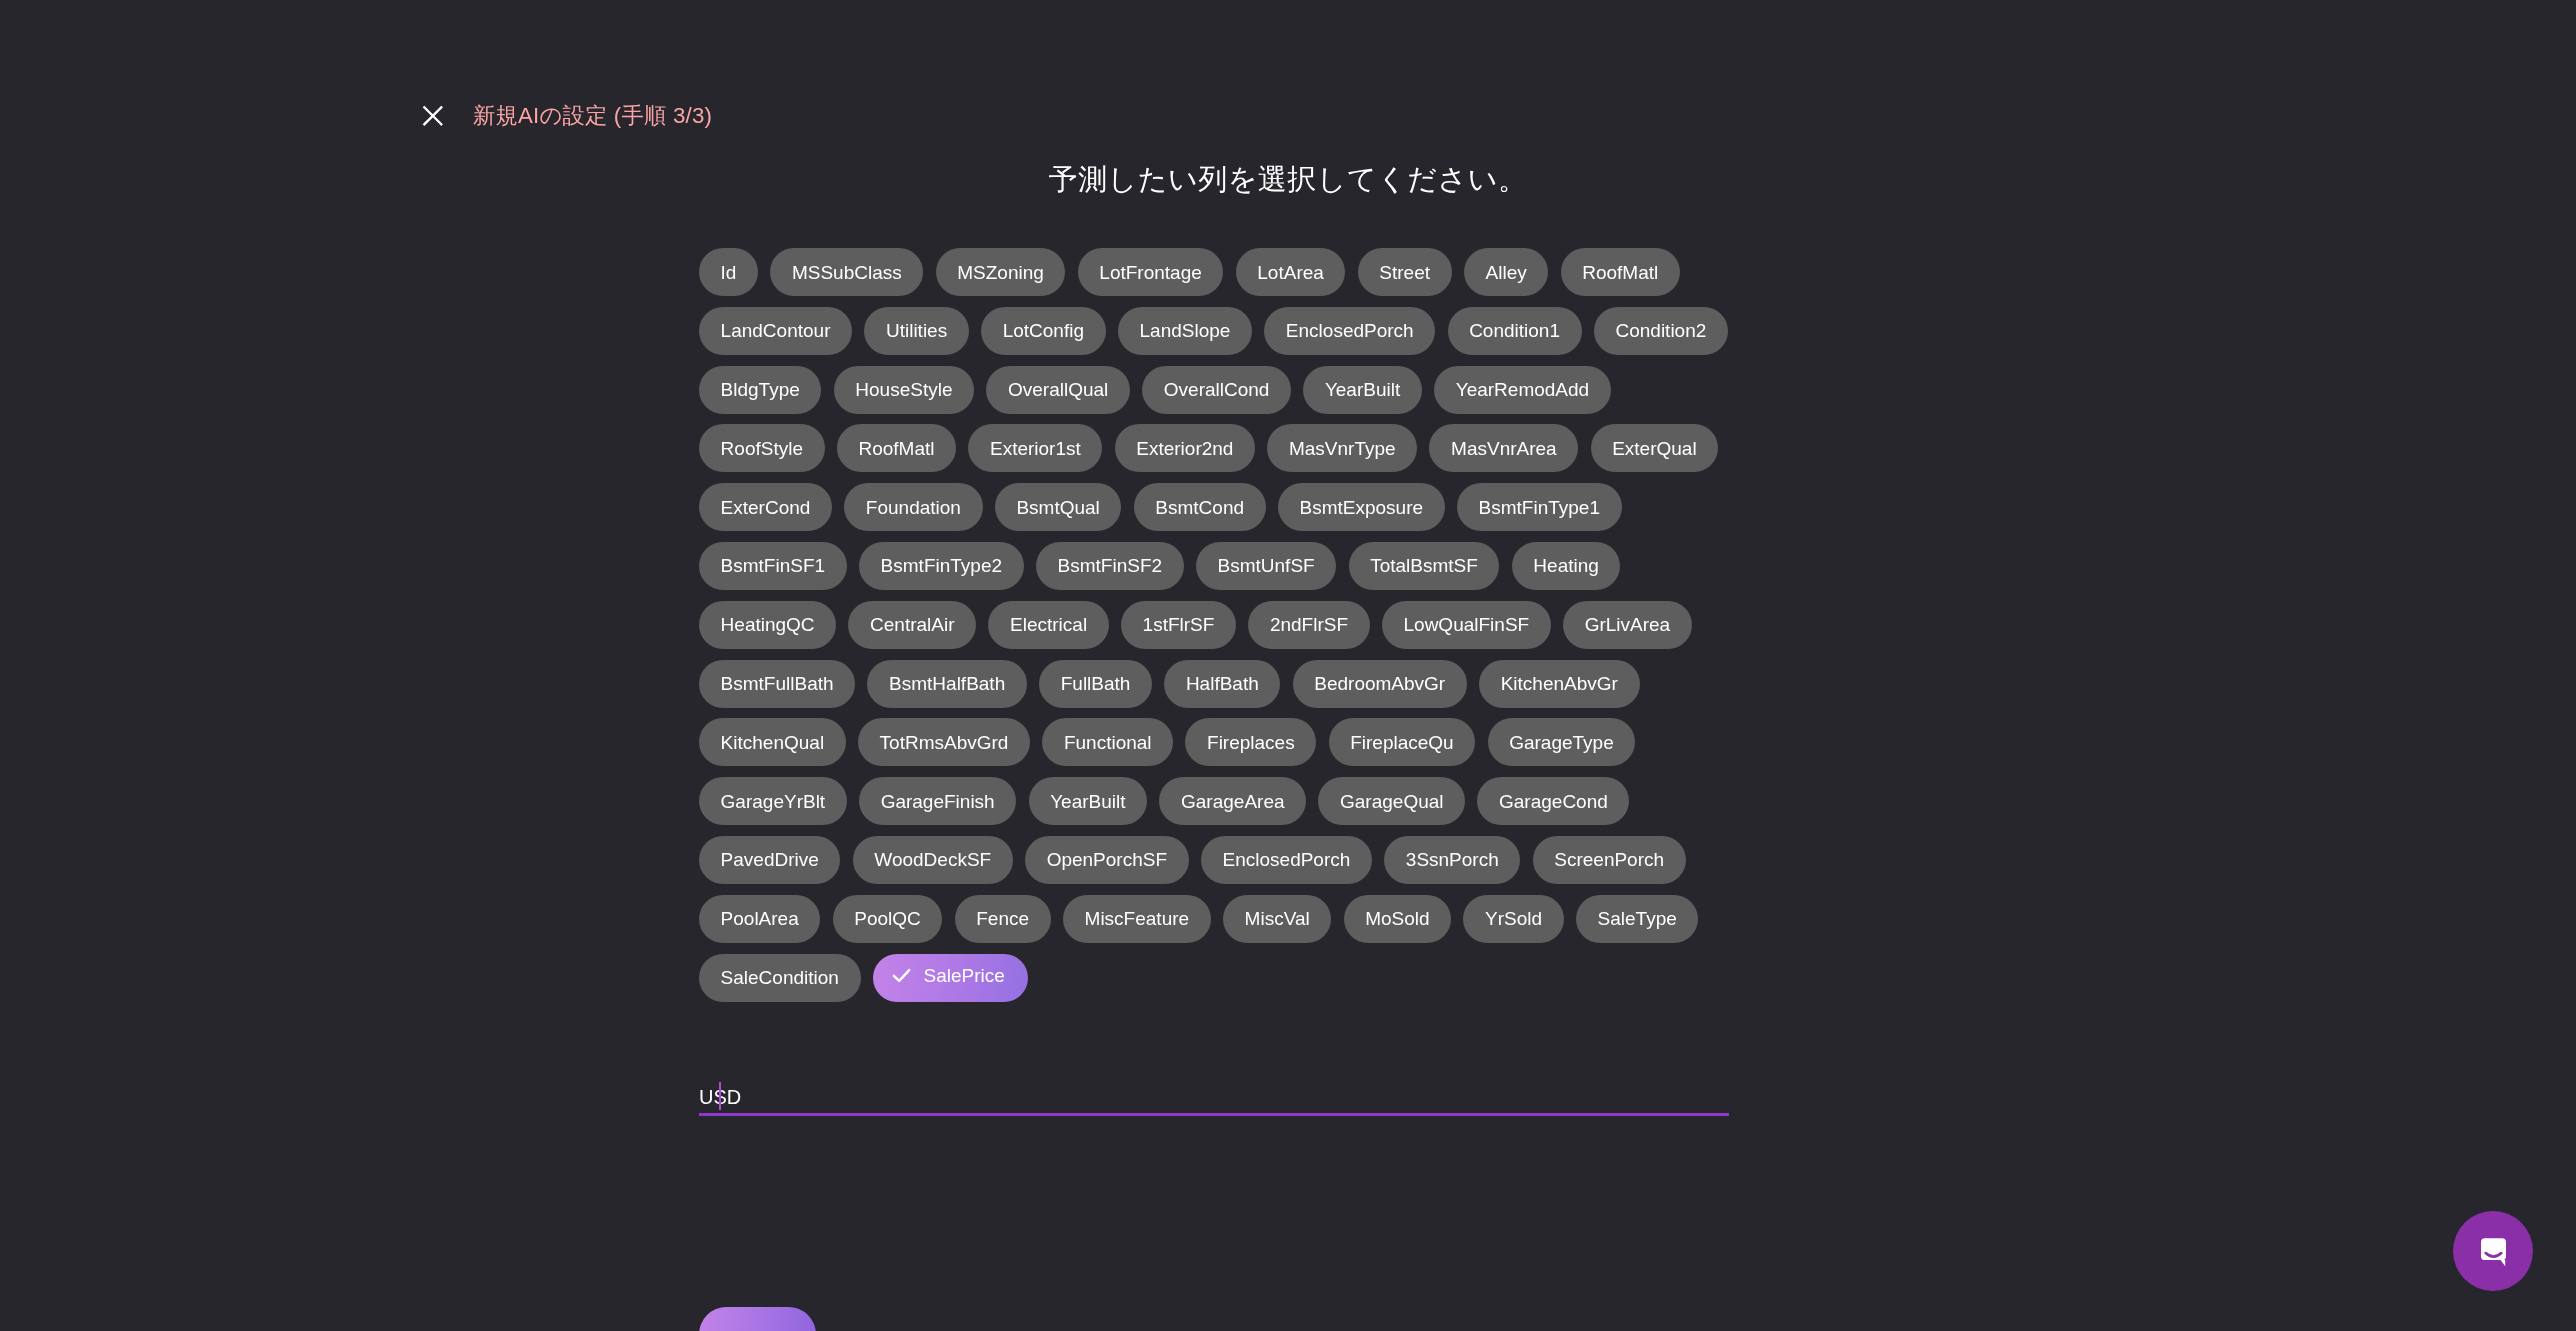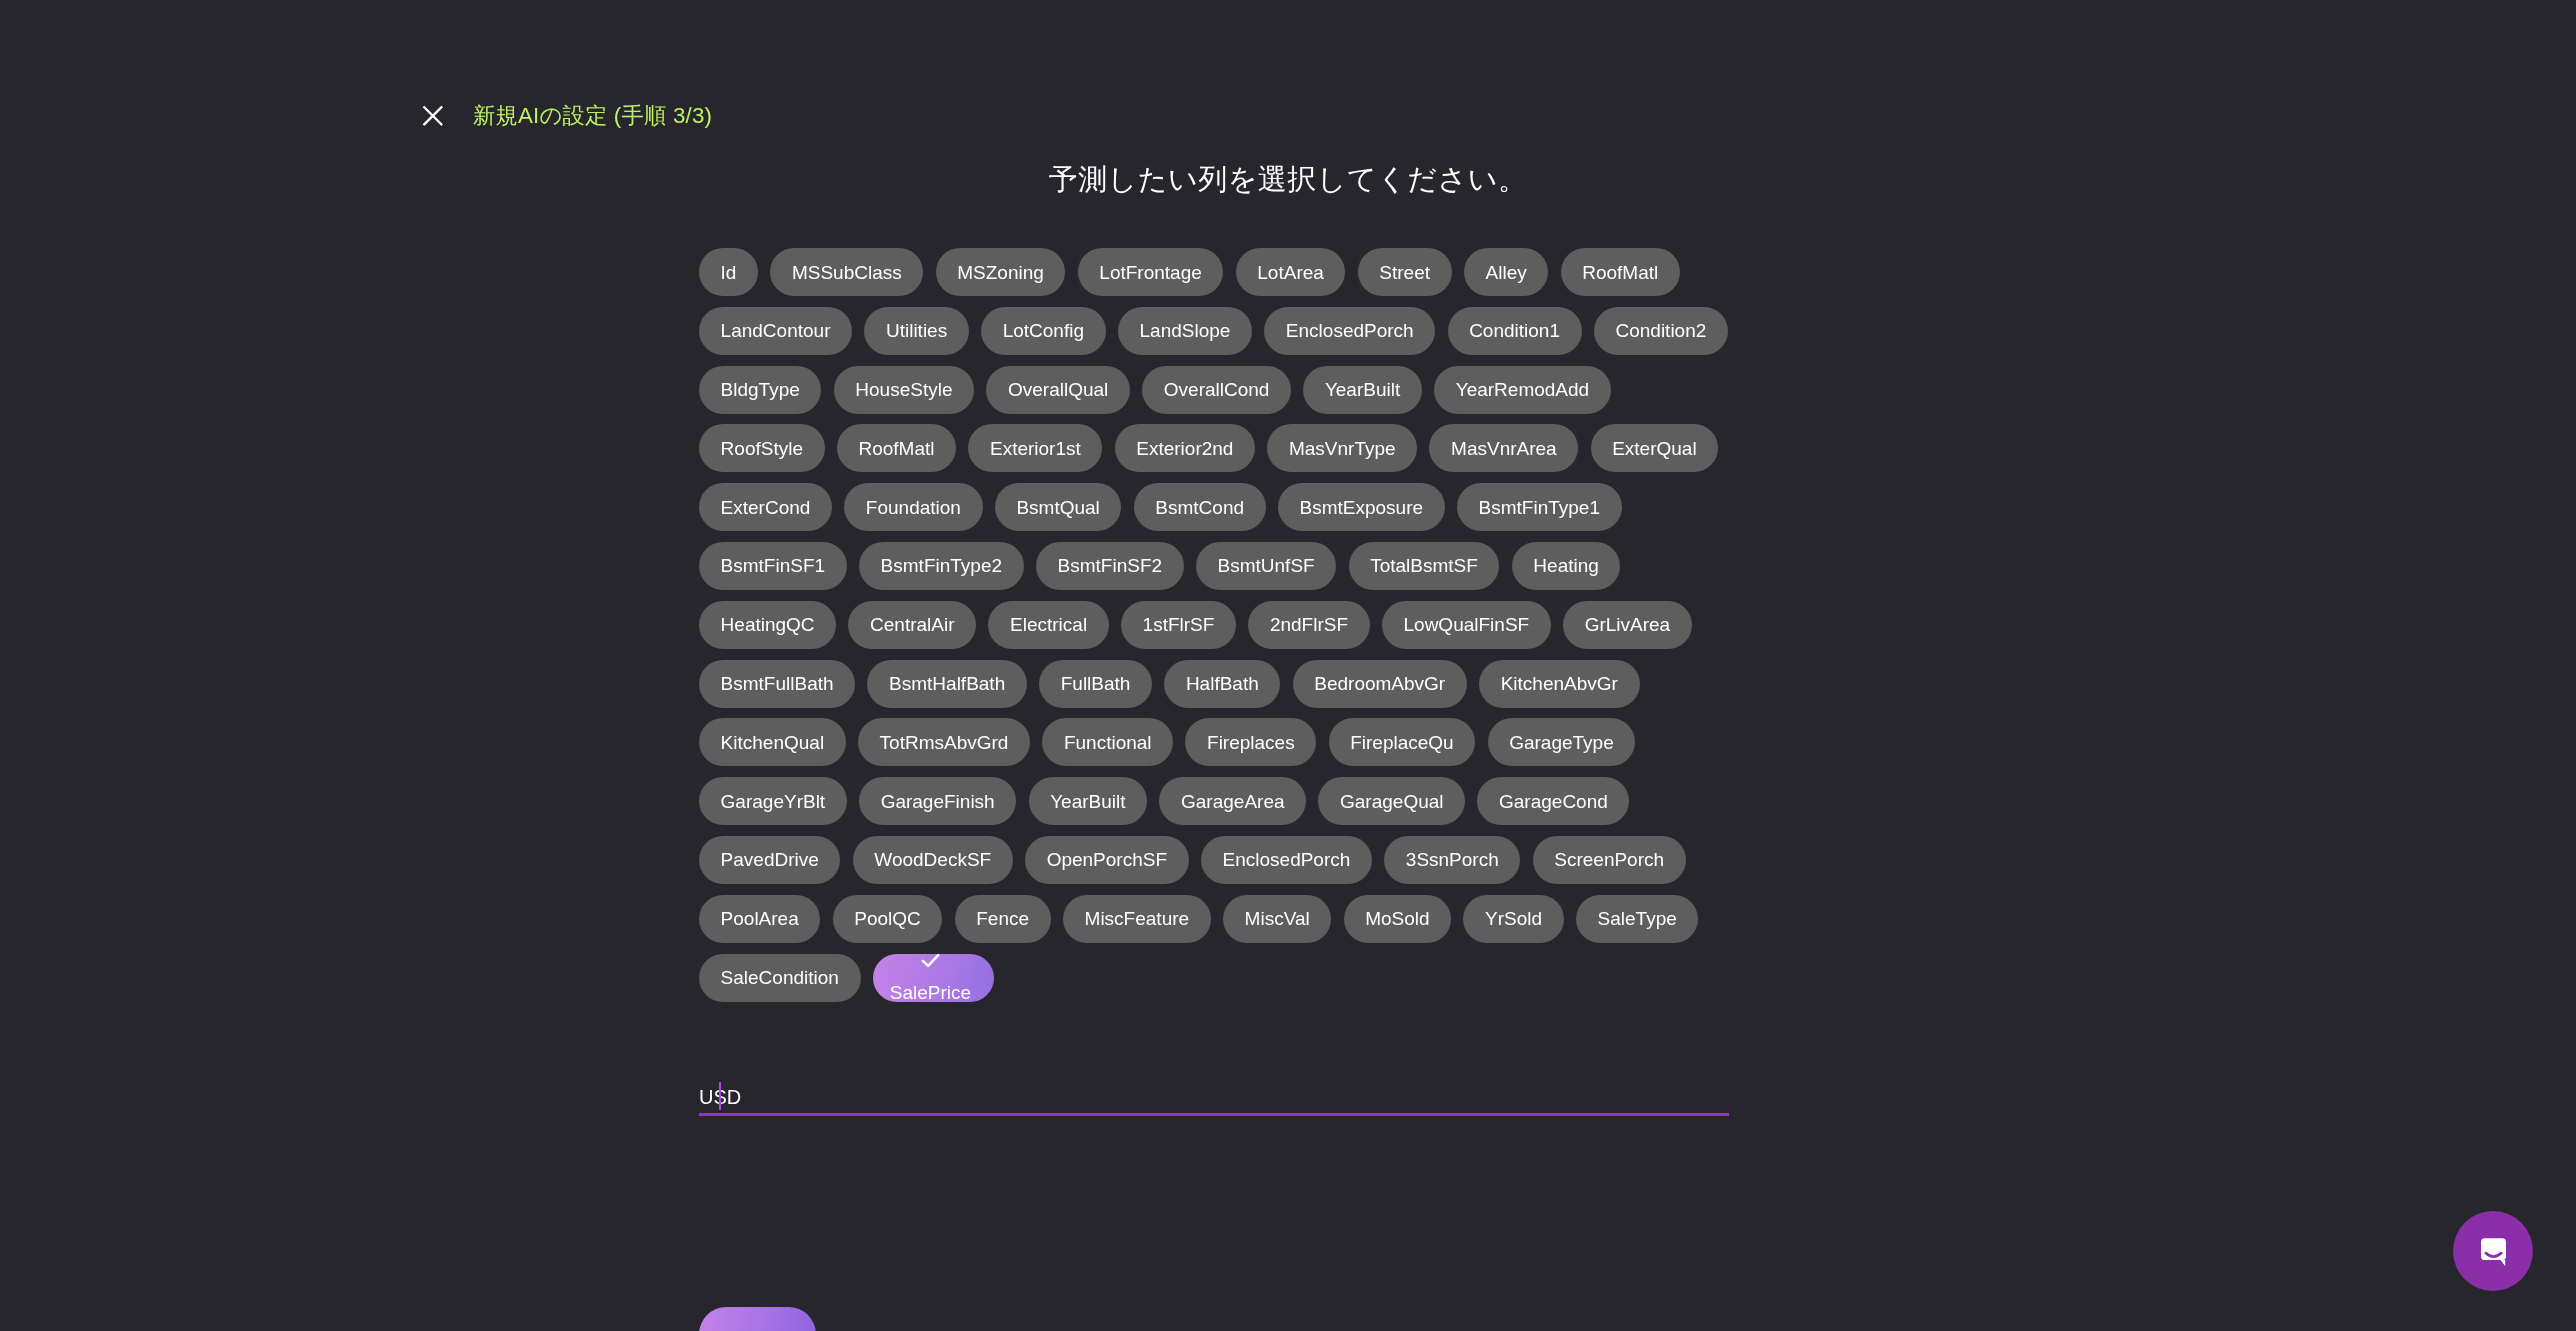--- a/index.html
+++ b/index.html
@@ -38,21 +38,21 @@
     background: none;
     border: none;
     padding: 0;
   }
 
   .close-btn svg { display: block; }
 
   .header-title {
     font-size: 22.3px;
     font-weight: 400;
-    color: #bef264;
+    color: #fca5a5;
     letter-spacing: 0.2px;
     white-space: nowrap;
   }
 
   
   .main-heading {
     position: absolute;
     top: 160px;
     left: 0;
     width: 2576px;
@@ -97,21 +97,20 @@
     cursor: pointer;
     border: none;
     font-family: inherit;
     user-select: none;
   }
 
   .chip.selected {
     background: linear-gradient(100deg, #c383e8 0%, #b07ae6 48%, #9370e2 100%);
     padding: 0 23px 4px 17px;
     color: #ffffff;
-    flex-direction: column;
   }
 
   .chip .check-icon {
     display: inline-flex;
     align-items: center;
     justify-content: center;
     width: 23px;
     height: 23px;
     flex: 0 0 auto;
   }

